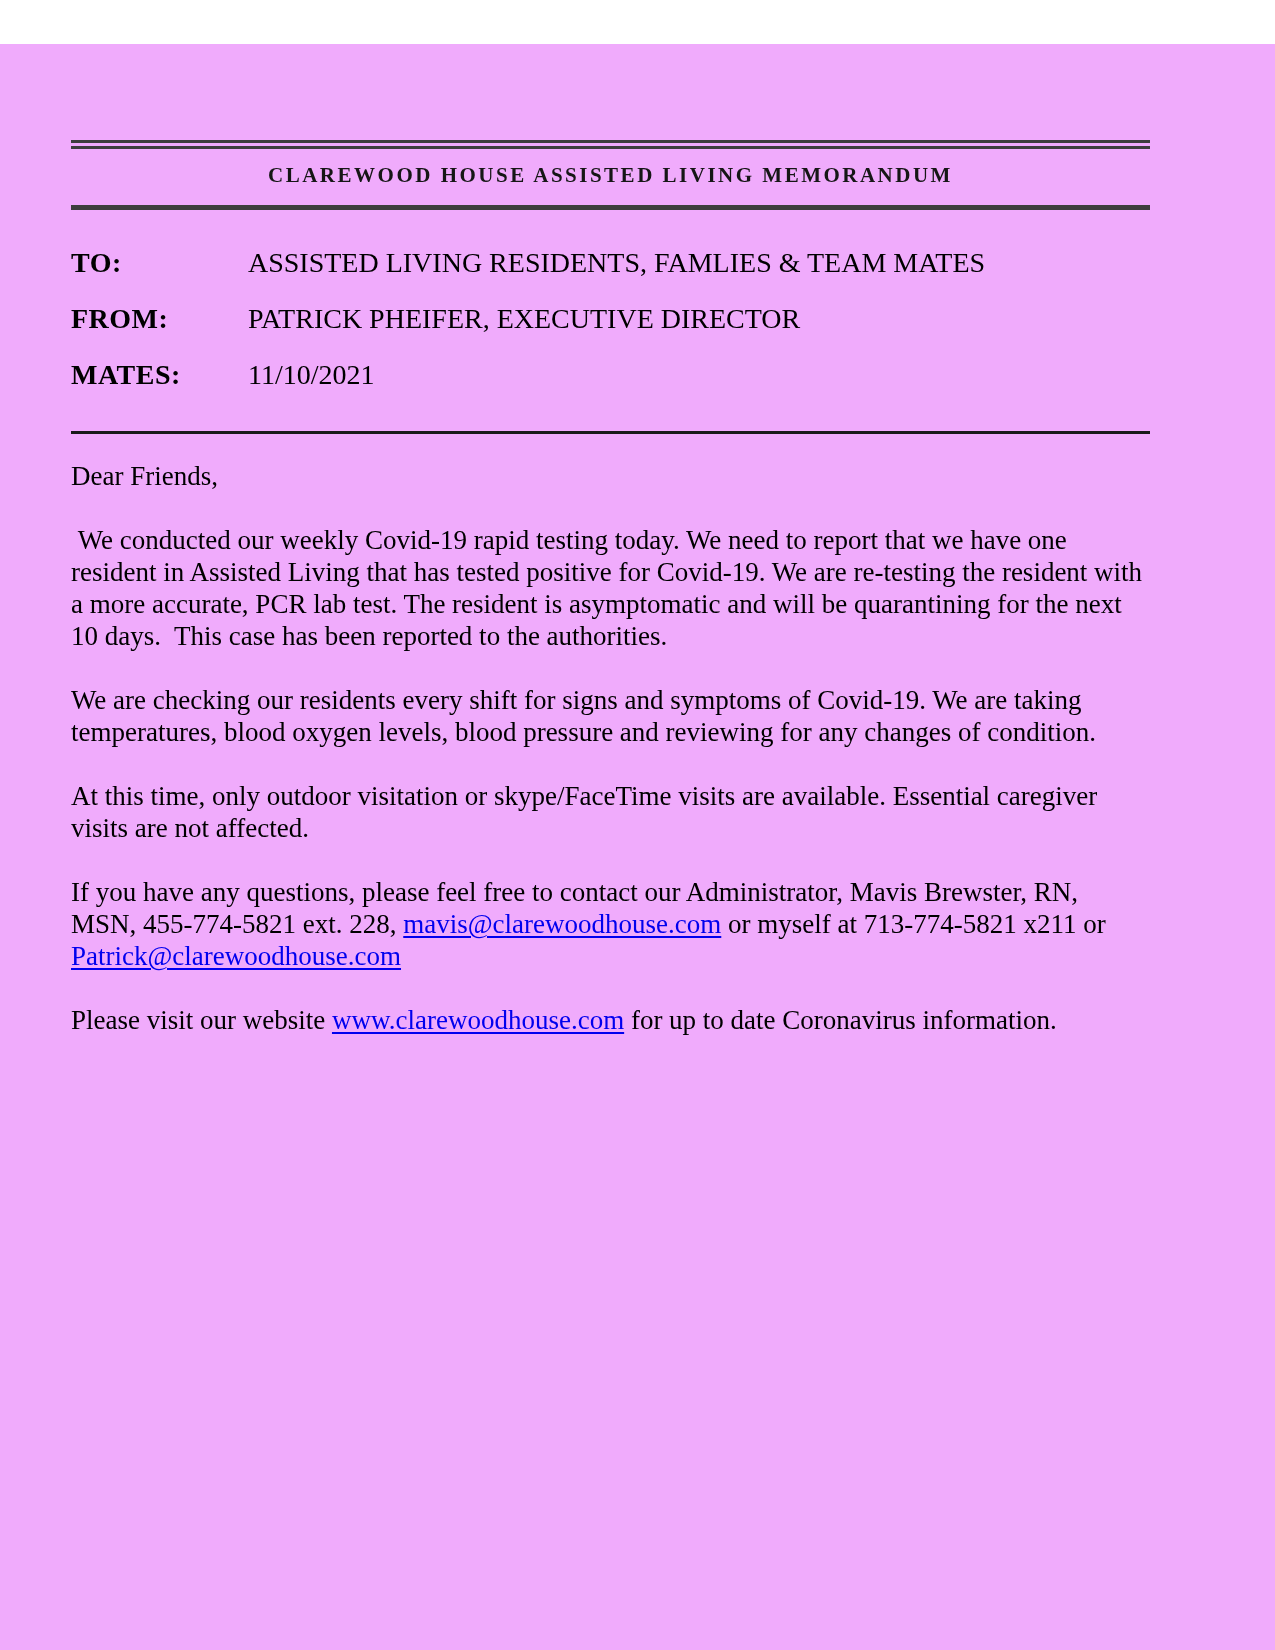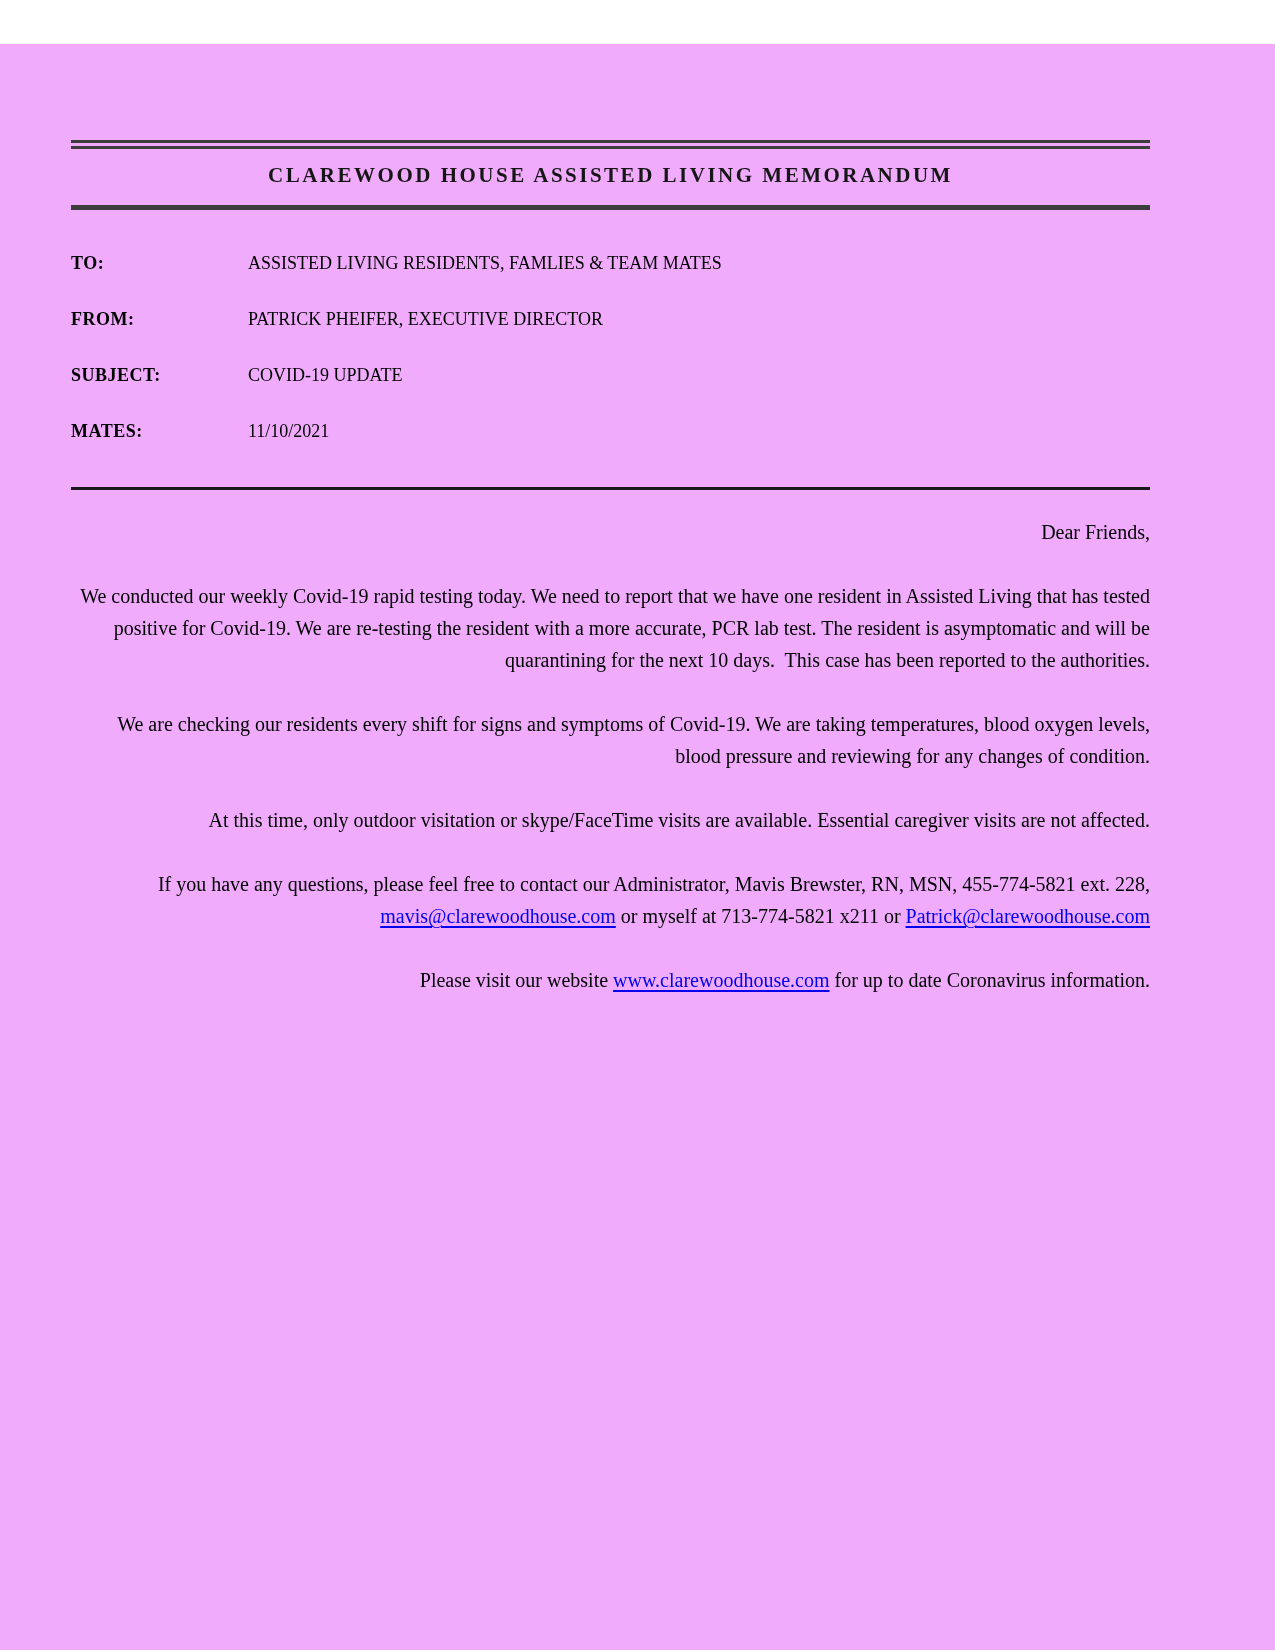--- a/index.html
+++ b/index.html
@@ -32,41 +32,40 @@
     line-height: 26px;
     color: #161616;
   }
   .fields {
     margin: 40px 125px 0 71px;
   }
   .frow {
     display: flex;
     align-items: flex-end;
     margin-bottom: 30px;
-    font-size: 18px;
+    font-size: 28px;
     line-height: 26px;
   }
   .flabel {
     flex: 0 0 177px;
     font-weight: bold;
     letter-spacing: 0.5px;
   }
   .fvalue {
     flex: 1 1 auto;
   }
   .divider-rule {
     margin: 43px 125px 0 71px;
     border-top: 3px solid #1a1a1a;
     height: 0;
   }
   .memo-body {
     margin: 26px 125px 0 71px;
-    font-size: 20px;
+    font-size: 27px;
     line-height: 32px;
-    text-align: right;
   }
   .memo-body p {
     margin: 0 0 32px 0;
     white-space: pre-wrap;
   }
   a.link {
     color: #0000EE;
     text-decoration: underline;
     text-decoration-thickness: 2px;
     text-underline-offset: 3px;
@@ -85,24 +84,20 @@
   <div class="fields">
     <div class="frow">
       <span class="flabel">TO:</span>
       <span class="fvalue">ASSISTED LIVING RESIDENTS, FAMLIES &amp; TEAM MATES</span>
     </div>
     <div class="frow">
       <span class="flabel">FROM:</span>
       <span class="fvalue">PATRICK PHEIFER, EXECUTIVE DIRECTOR</span>
     </div>
     <div class="frow">
-      <span class="flabel">SUBJECT:</span>
-      <span class="fvalue">COVID-19 UPDATE</span>
-    </div>
-    <div class="frow">
       <span class="flabel">MATES:</span>
       <span class="fvalue">11/10/2021</span>
     </div>
   </div>
 
   <div class="divider-rule"></div>
 
   <div class="memo-body">
     <p>Dear Friends,</p>
 

